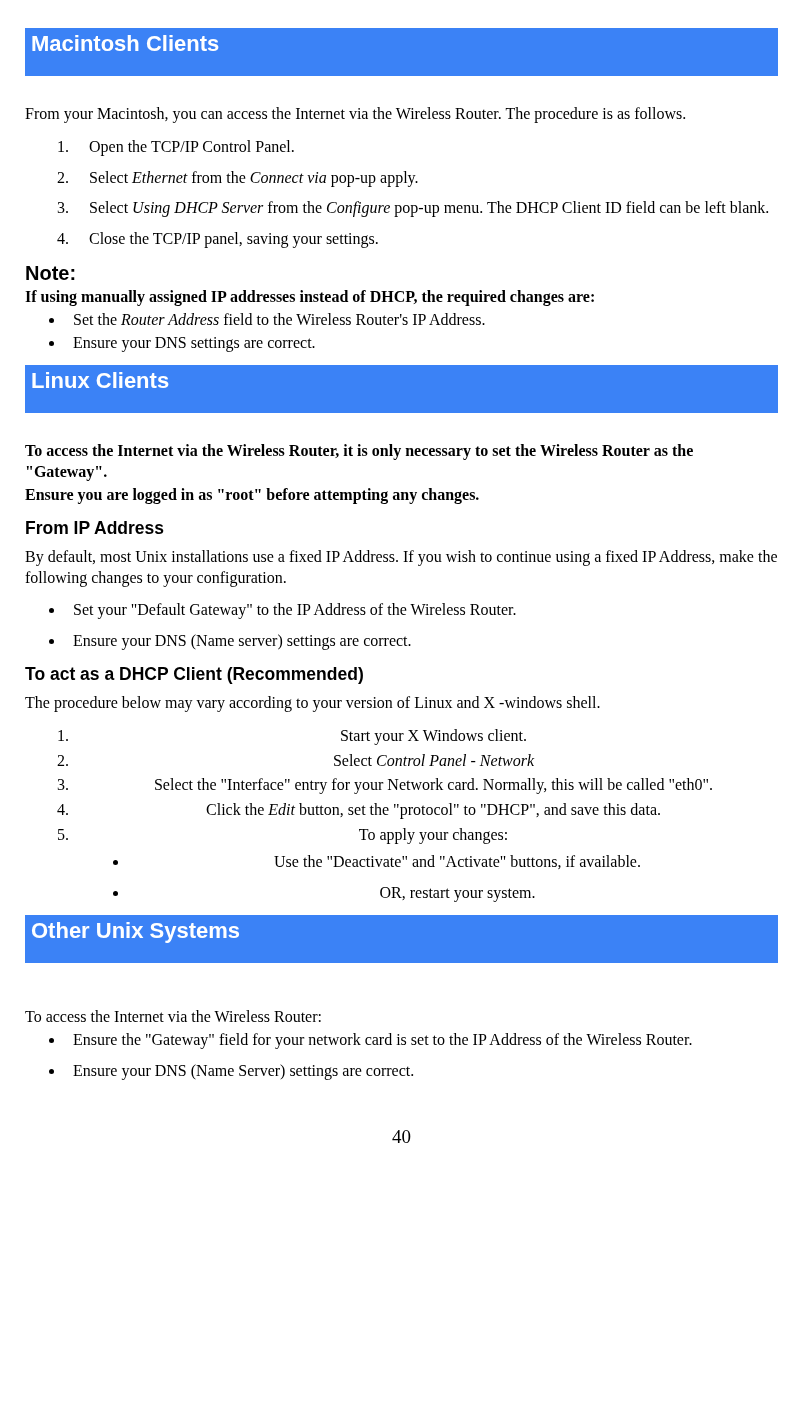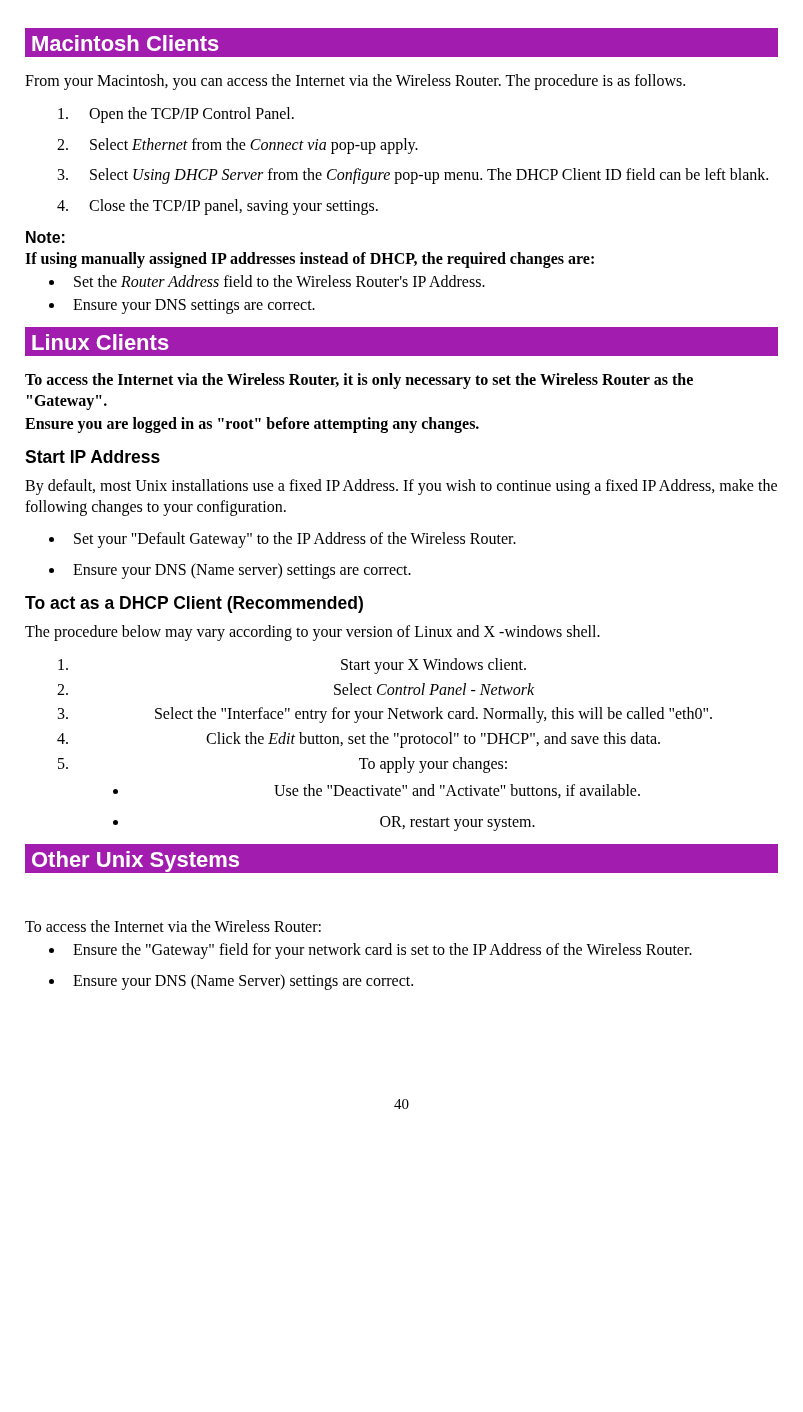--- a/index.html
+++ b/index.html
@@ -6,51 +6,51 @@
       font-family: "Times New Roman", Times, serif;
       font-size: 16px;
       color: #000;
       margin: 0;
       padding: 20px 25px;
       max-width: 803px;
       box-sizing: border-box;
       background: #fff;
     }
     .section-header {
-      background: #a21caf;
+      background: #3b82f6;
       color: #fff;
       font-family: Arial, Helvetica, sans-serif;
       font-weight: bold;
       font-size: 22px;
-      padding: 3px 6px 0;
+      padding: 3px 6px 19px;
       margin-top: 8px;
-      margin-bottom: 14px;
+      margin-bottom: 28px;
     }
     .sub-header {
       font-family: Arial, Helvetica, sans-serif;
       font-weight: bold;
       font-size: 17.5px;
       margin-top: 10px;
       margin-bottom: 8px;
     }
     p { margin: 0 0 12px; line-height: 1.3; }
     ol { margin: 4px 0 12px 0; padding-left: 48px; }
     ol > li { padding-left: 16px; margin-bottom: 10px; line-height: 1.3; }
     ol.tight > li { margin-bottom: 4px; text-align: center; }
     ul { list-style-type: disc; margin: 0 0 12px 0; padding-left: 40px; }
     ul > li { padding-left: 8px; margin-bottom: 10px; line-height: 1.3; }
     ul.tight > li { margin-bottom: 2px; }
     ul.inner { margin-top: 6px; margin-bottom: 6px; }
     em { font-style: italic; }
-    .page-number { text-align: center; margin-top: 104px; font-size: 15px; }
+    .page-number { text-align: center; margin-top: 44px; font-size: 19px; }
     strong { font-weight: bold; }
     .note-label {
       font-family: Arial, Helvetica, sans-serif;
       font-weight: bold;
-      font-size: 16px;
+      font-size: 20px;
       margin-bottom: 2px;
     }
   </style>
 </head>
 <body>
 
 <div class="section-header">Macintosh Clients</div>
 
 <p>From your Macintosh, you can access the Internet via the Wireless Router. The procedure is as follows.</p>
 
@@ -66,21 +66,21 @@
 <ul class="tight">
   <li><span>Set the </span><em>Router Address</em><span> field to the Wireless Router's IP Address.</span></li>
   <li>Ensure your DNS settings are correct.</li>
 </ul>
 
 <div class="section-header">Linux Clients</div>
 
 <p style="margin-bottom:2px;font-weight:bold;">To access the Internet via the Wireless Router, it is only necessary to set the Wireless Router as the "Gateway".</p>
 <p><strong>Ensure you are logged in as "root" before attempting any changes.</strong></p>
 
-<div class="sub-header">Start IP Address</div>
+<div class="sub-header">From IP Address</div>
 <p>By default, most Unix installations use a fixed IP Address. If you wish to continue using a fixed IP Address, make the following changes to your configuration.</p>
 <ul>
   <li>Set your "Default Gateway" to the IP Address of the Wireless Router.</li>
   <li>Ensure your DNS (Name server) settings are correct.</li>
 </ul>
 
 <div class="sub-header">To act as a DHCP Client (Recommended)</div>
 <p>The procedure below may vary according to your version of Linux and X -windows shell.</p>
 <ol class="tight">
   <li>Start your X Windows client.</li>

